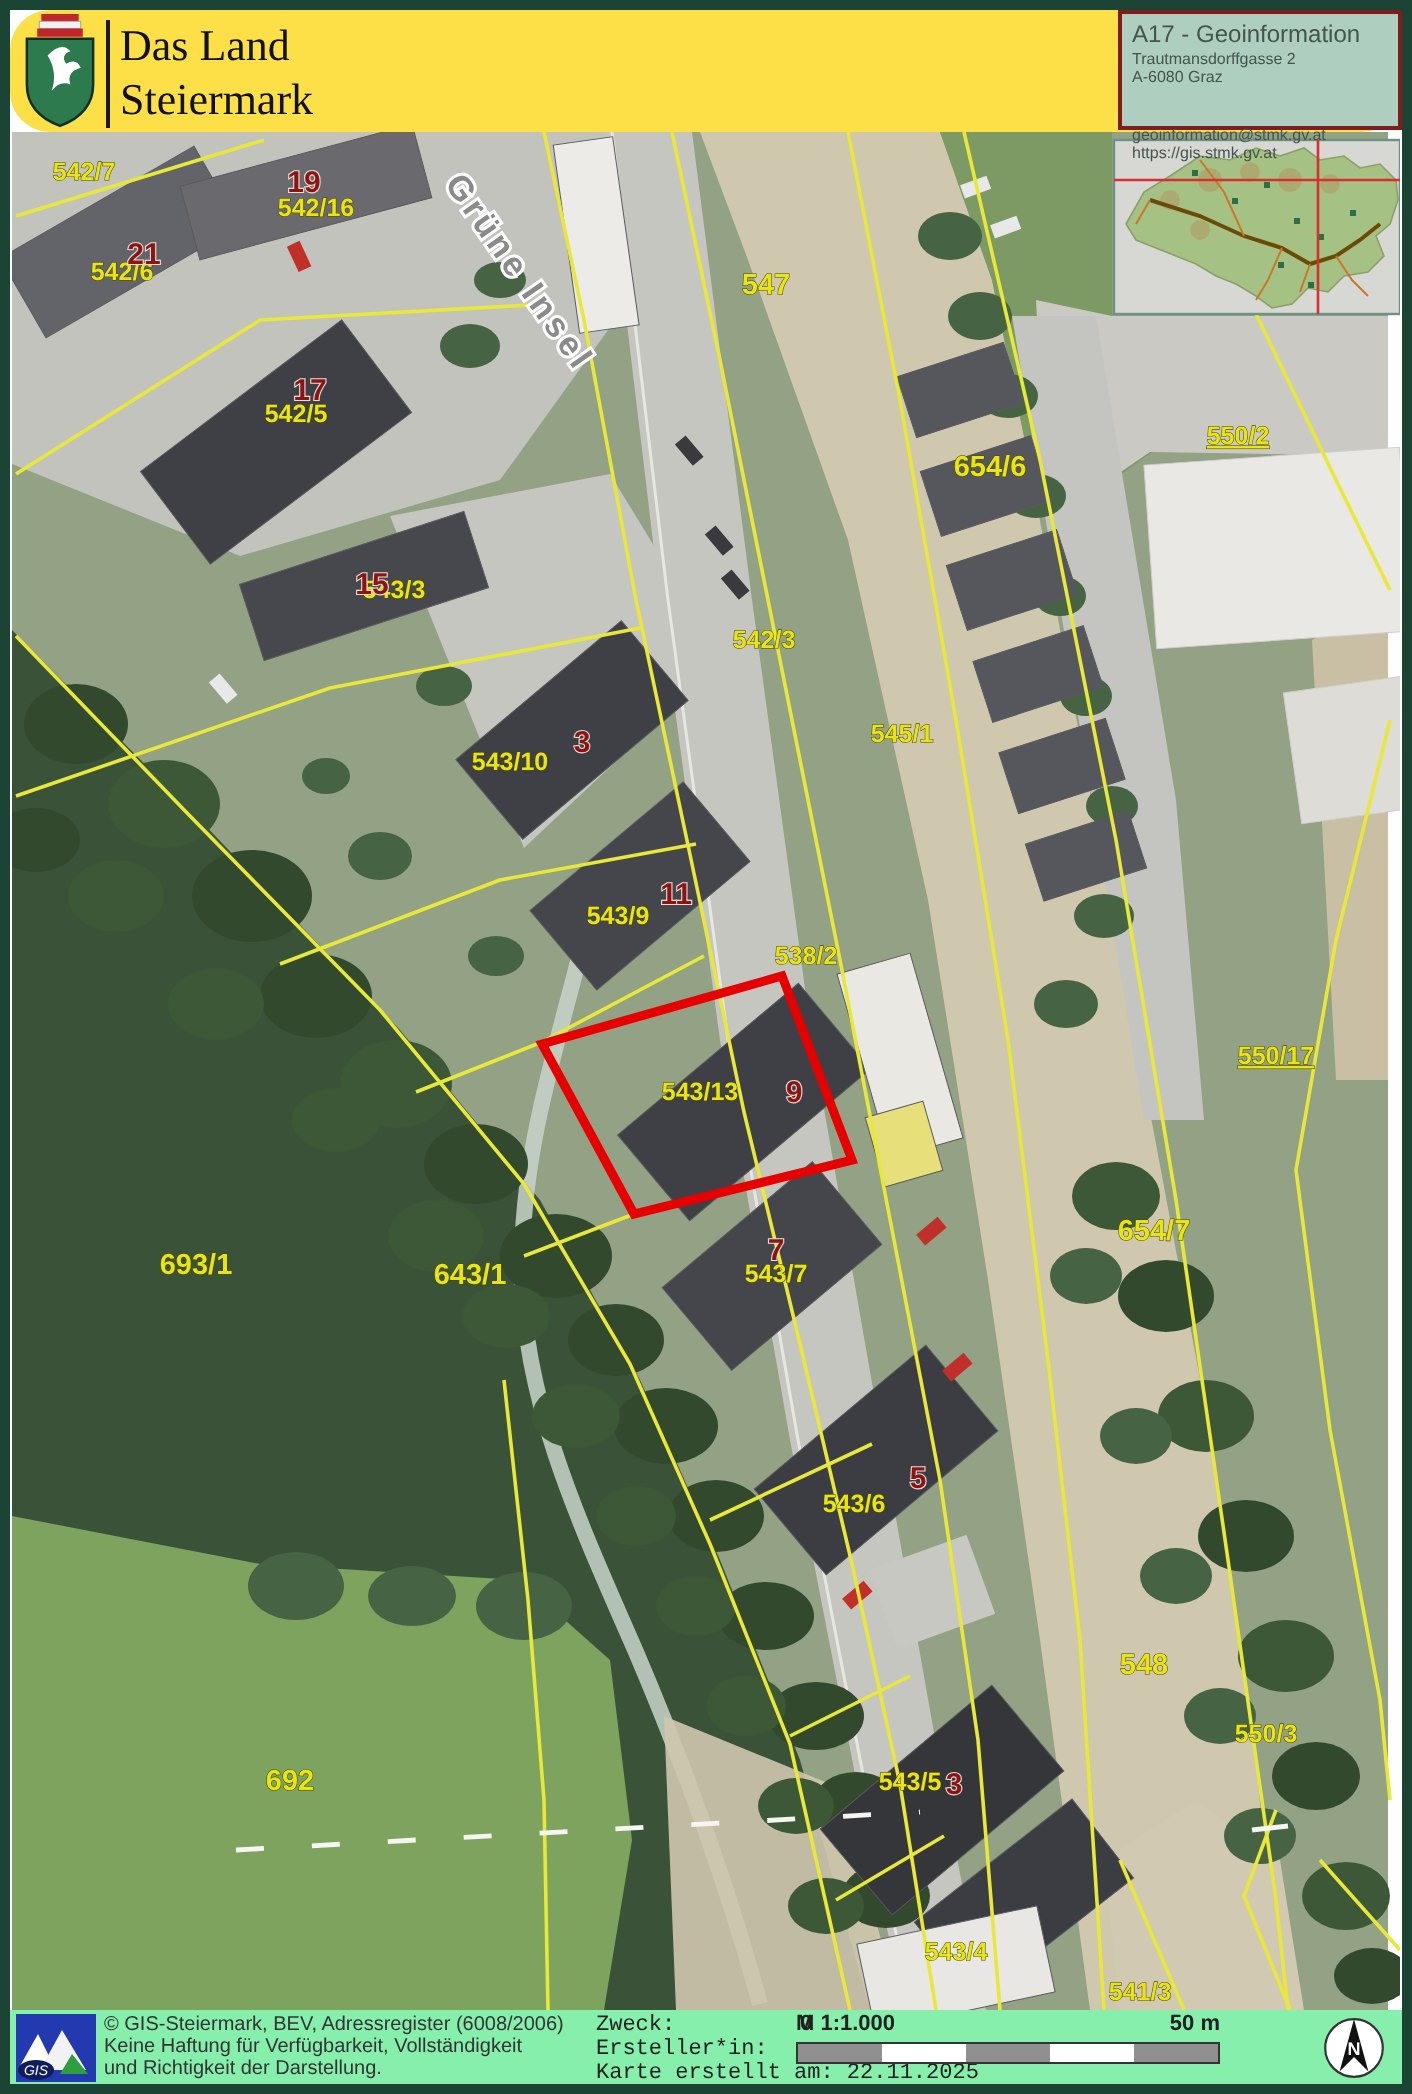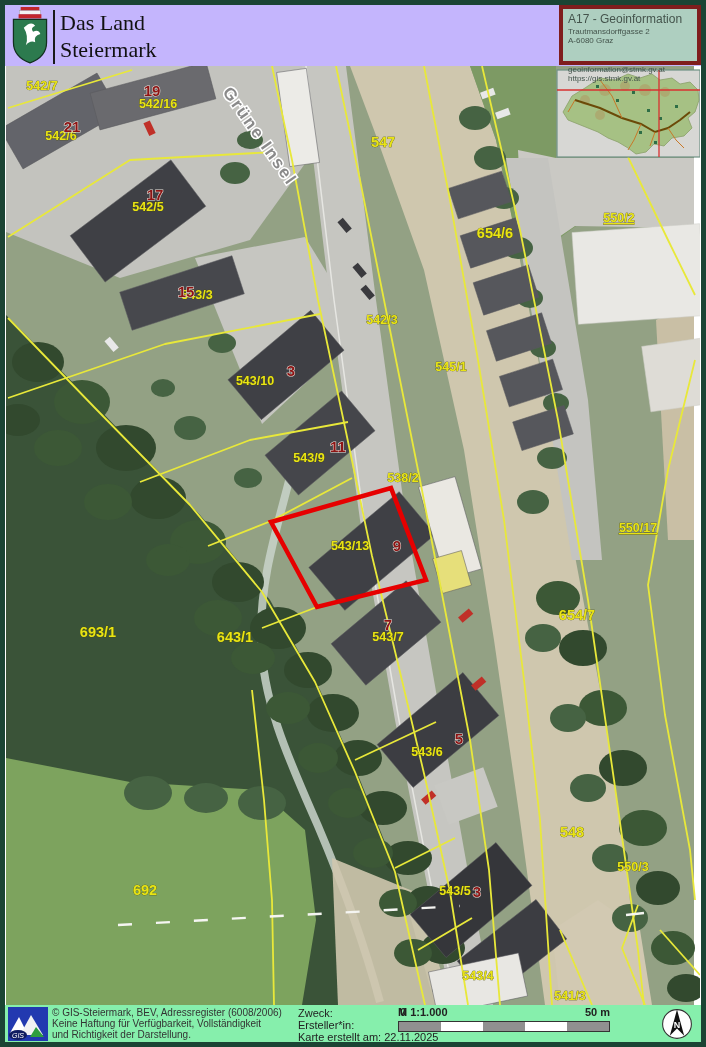--- a/index.html
+++ b/index.html
@@ -1,50 +1,50 @@
 <!DOCTYPE html>
 <html><head>
 <meta charset="utf-8">
 <style>
   html,body{margin:0;padding:0;background:#777;}
   .page{position:relative;width:706px;height:1047px;background:#fff;overflow:hidden;
         font-family:"Liberation Sans",sans-serif;}
   .frame{position:absolute;inset:0;border:5px solid #1b4434;z-index:60;pointer-events:none;}
 
   
-  .header{position:absolute;left:5px;top:5px;width:696px;height:61px;background:#c4b5fd;z-index:10;}
+  .header{position:absolute;left:5px;top:5px;width:696px;height:61px;background:#fde047;z-index:10;border-radius:20px;}
   .logo{position:absolute;left:6px;top:2px;width:145px;height:58px;display:flex;align-items:center;}
   .logo-divider{position:absolute;left:42px;top:3px;width:2px;height:54px;background:#1a1a1a;}
   .logo-text{position:absolute;left:49px;top:2px;font-family:"Liberation Serif",serif;
              color:#111;font-size:22px;line-height:27px;white-space:nowrap;}
   .title-box{position:absolute;left:148px;top:0px;width:406px;height:58px;border:1px solid #9a9a9a;
              display:flex;align-items:center;justify-content:center;}
   .title-box span{color:#1e6e54;font-size:25px;letter-spacing:.5px;}
   .info-box{position:absolute;left:554px;top:0px;width:142px;height:60px;background:#aecfc0;
-            border:4px solid #7f1d1d;padding:3px 5px;box-sizing:border-box;color:#44544c;}
+            border:2px solid #7f1d1d;padding:3px 5px;box-sizing:border-box;color:#44544c;}
   .info-box .l1{font-size:12px;margin-bottom:1px;}
   .info-box .l2{font-size:8px;line-height:9px;}
   .info-box .l3{font-size:8px;line-height:9px;margin-top:20px;}
 
   
   .plbl{font:bold 12.5px "Liberation Sans",sans-serif;fill:#e9e414;stroke:#4a4a00;
         stroke-width:.55;paint-order:stroke;text-anchor:middle;}
   .plbl-lg{font-size:14.5px;}
   .ul{text-decoration:underline;}
   .hnum{font:bold 15px "Liberation Sans",sans-serif;fill:#8e1414;stroke:#e3ddd6;
         stroke-width:1.1;paint-order:stroke;text-anchor:middle;}
   .street{font:bold 17px "Liberation Sans",sans-serif;fill:#8a8a8a;stroke:#fff;
           stroke-width:3px;paint-order:stroke;letter-spacing:2px;}
 
   
   .footer{position:absolute;left:5px;top:1005px;width:696px;height:37px;background:#86efac;z-index:10;
           font-size:10px;color:#222;}
   .gis-logo{position:absolute;left:3px;top:2px;}
   .copyright{position:absolute;left:47px;top:2px;line-height:11px;font-size:10px;color:#333;}
-  .meta{position:absolute;left:293px;top:2px;line-height:12px;font-size:11px;color:#222;}
+  .meta{position:absolute;left:293px;top:2px;line-height:12px;font-size:11px;color:#222;font-family:Liberation Mono, monospace;}
   .scalebar{position:absolute;left:393px;top:1px;width:212px;height:32px;}
   .scalebar .zero{position:absolute;left:2px;top:0;font-weight:bold;font-size:11px;}
   .scalebar .ratio{position:absolute;left:0;right:0;top:0;text-align:left;font-weight:bold;font-size:11px;}
   .scalebar .max{position:absolute;right:0;top:0;font-weight:bold;font-size:11px;padding-left:40px;}
   .bar{position:absolute;left:0;top:15px;width:210px;height:9px;border:1px solid #333;display:flex;}
   .bar div{flex:1;}
   .seg-g{background:#909090;} .seg-w{background:#fff;}
   .north{position:absolute;right:6px;top:1px;}
 </style>
 </head>

